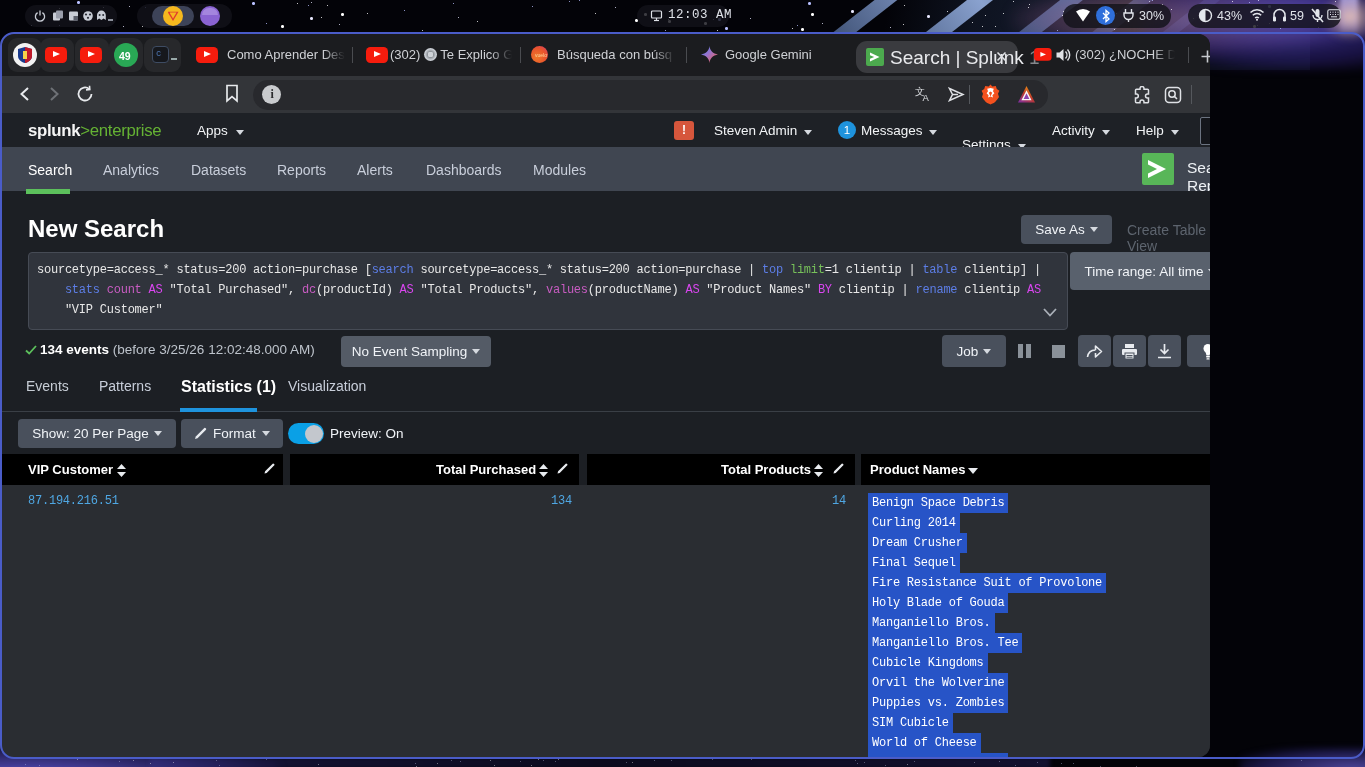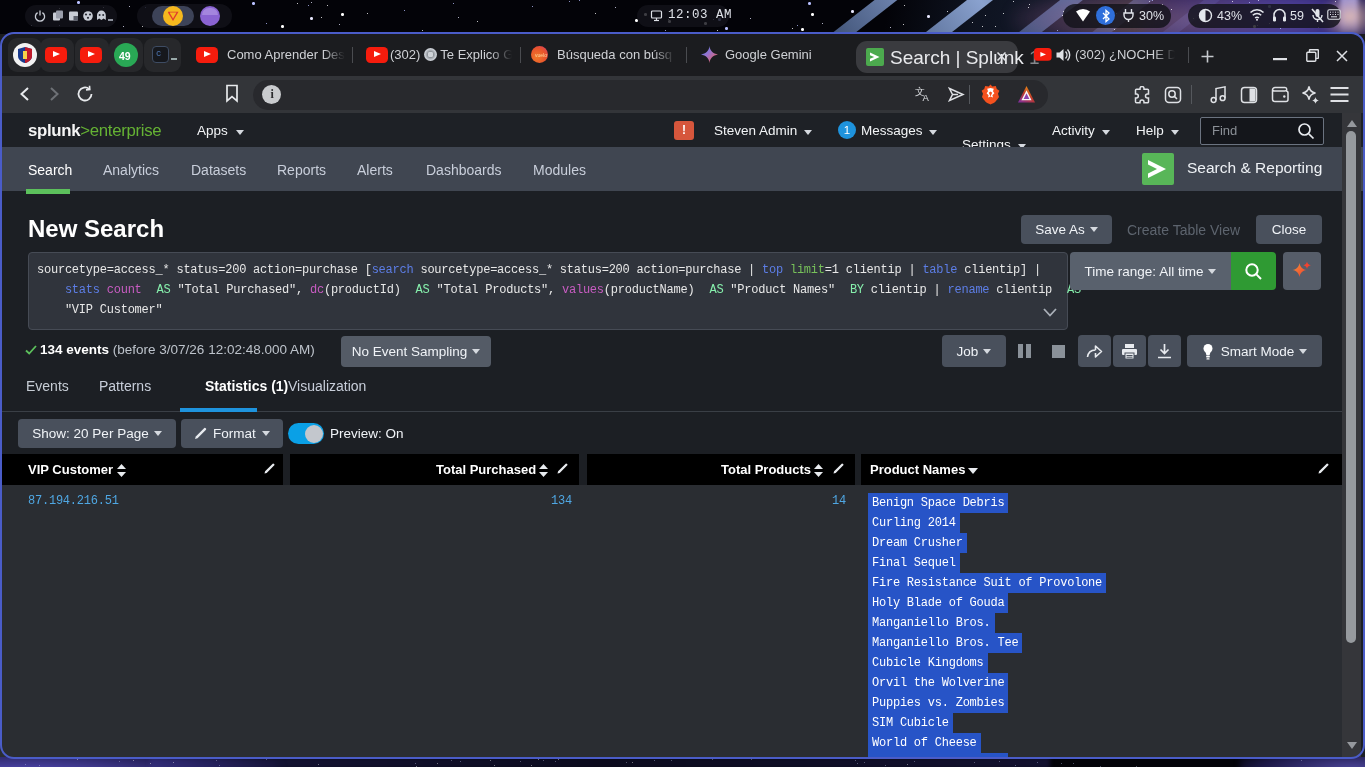--- a/index.html
+++ b/index.html
@@ -6,22 +6,22 @@
   html,body { width:1365px; height:767px; overflow:hidden; background:#000; }
   body { font-family:"Liberation Sans", sans-serif; position:relative; }
   .abs { position:absolute; }
   
   #desktop { position:absolute; inset:0; background:#030308; overflow:hidden; }
   
   #sysbar { position:absolute; left:0; top:0; width:1365px; height:30px; }
   .pill { position:absolute; background:rgba(18,18,26,0.82); border-radius:12px; }
   .systxt { color:#dfe2e8; font-size:12.5px; }
   
-  #window { position:absolute; left:0px; top:34px; width:1365px; height:723px;
-            border-radius:0; background:#1b1c1f; overflow:hidden; }
+  #window { position:absolute; left:0px; top:34px; width:1210px; height:723px;
+            border-radius:12px; background:#1b1c1f; overflow:hidden; }
   #winborder { position:absolute; left:0px; top:32px; width:1365px; height:727px;
             border:2px solid #4a5cc8; border-radius:14px; pointer-events:none; z-index:50; }
   #tabbar { position:absolute; left:0; top:0; width:100%; height:42px; background:#1b1c1f; }
   #toolbar { position:absolute; left:0; top:42px; width:100%; height:37px; background:#333539; }
   #pagearea { position:absolute; left:0; top:79px; width:100%; height:644px; background:#1c1f24; overflow:hidden; }
   #underline2 { position:absolute; left:26px; top:75.5px; width:44px; height:5px; background:#5cc05c; }
   
   #scroll { position:absolute; left:1342px; top:0; width:19px; height:644px; background:#35363a; }
   
   #splunkbar { position:absolute; left:0; top:0; width:100%; height:34px; background:#1e2126; }
@@ -34,21 +34,21 @@
   .mono { font-family:"Liberation Mono", monospace; font-size:12px; letter-spacing:-0.23px; }
   .yticon { width:22px;height:16px;background:#f61c0d;border-radius:4.5px; }
   .yticon:after { content:"";position:absolute;left:8px;top:4.5px;width:0;height:0;
       border-left:7px solid #fff;border-top:3.5px solid transparent;border-bottom:3.5px solid transparent; }
   .tabtxt { color:#cfd1d5; font-size:13px; white-space:nowrap; overflow:hidden; }
   .fade { position:absolute; right:0; top:0; width:22px; height:16px;
       background:linear-gradient(90deg,rgba(27,28,31,0),#1b1c1f); }
   .tabsep { position:absolute; top:13px; width:1px; height:16px; background:#4a4c50; }
   .sptxt { color:#f2f4f6; font-size:13.5px; }
   .navtxt { color:#c8cedA; font-size:14px; }
-  .kb { color:#5d7ee7; } .km { color:#c85cc2; } .ko { color:#86efac;margin-left:8px; } .kg { color:#77c15a; }
+  .kb { color:#5d7ee7; } .km { color:#c85cc2; } .ko { color:#d946ef; } .kg { color:#77c15a; }
   .thtxt { color:#fff; font-size:13px; font-weight:bold; }
   .pencil { width:11px; height:11px; }
   #products div { background:#2754c7; padding:0 4px; height:20px; line-height:20px; width:fit-content; }
 </style>
 </head>
 <body>
 <div id="desktop">
 
   <div class="abs" style="left:750px;top:-30px;width:560px;height:100px;background:linear-gradient(100deg,transparent 25%,#0e1320 40%,#151c2e 60%,#0a0d18 78%);"></div>
   <div class="abs" style="left:770px;top:-18px;width:260px;height:14px;background:linear-gradient(90deg,#243554,#7a90bd 55%,#1a2340);transform:rotate(-38deg);"></div>
@@ -361,21 +361,21 @@
               <stop offset="1" stop-color="#ef3d2e"></stop>
             </linearGradient>
           </defs>
           <path d="M8.5 3 C9.3 7.2 11.3 9.2 15.5 10 C11.3 10.8 9.3 12.8 8.5 17 C7.7 12.8 5.7 10.8 1.5 10 C5.7 9.2 7.7 7.2 8.5 3 Z" fill="url(#spk)"></path>
           <path d="M16 1.5 C16.4 3.8 17.5 4.9 19.8 5.3 C17.5 5.7 16.4 6.8 16 9.1 C15.6 6.8 14.5 5.7 12.2 5.3 C14.5 4.9 15.6 3.8 16 1.5 Z" fill="#f1422f"></path>
         </svg>
 
       <svg class="abs" style="left:25px;top:154px;" width="12" height="10" viewBox="0 0 12 10" fill="none" stroke="#5cc05c" stroke-width="1.8">
           <path d="M1 5.5 L4.2 8.5 L11 1"></path>
         </svg>
-      <div class="abs" style="left:40px;top:151px;color:#fff;font-size:13.5px;font-weight:bold;">134 events <span style="font-weight:normal;color:#bdc3cb;">(before 3/07/26 12:02:48.000 AM)</span></div>
+      <div class="abs" style="left:40px;top:151px;color:#fff;font-size:13.5px;font-weight:bold;">134 events <span style="font-weight:normal;color:#bdc3cb;">(before 3/25/26 12:02:48.000 AM)</span></div>
       <div class="btn" style="left:341px;top:145px;width:150px;height:31px;background:#545b66;">No Event Sampling <span class="caret" style="margin-left:5px;"></span></div>
       <div class="btn" style="left:942px;top:144px;width:64px;height:32px;">Job <span class="caret" style="margin-left:5px;"></span></div>
       <div class="abs" style="left:1018px;top:153px;width:4.5px;height:14px;background:#8a9199;"></div>
       <div class="abs" style="left:1026px;top:153px;width:4.5px;height:14px;background:#8a9199;"></div>
       <div class="abs" style="left:1052px;top:154px;width:13px;height:13px;background:#8a9199;"></div>
       <div class="btn" style="left:1078px;top:144px;width:33px;height:32px;">
           <svg width="17" height="15" viewBox="0 0 17 15" fill="none" stroke="#e8ebef" stroke-width="1.6">
             <path d="M1.5 13 C2 8.5 5 6.2 9.5 6 M9.5 6 V2 L15.5 7.5 L9.5 13 V9" stroke-linejoin="round"></path>
           </svg>
         </div>
@@ -396,21 +396,21 @@
       <div class="btn" style="left:1187px;top:144px;width:135px;height:32px;"><svg style="margin-right:7px;" width="12" height="17" viewBox="0 0 12 17" fill="#fff">
             <circle cx="6" cy="5.5" r="4.5"></circle>
             <path d="M3.5 9 h5 l-1 3.5 h-3 Z"></path>
             <rect x="4" y="13" width="4" height="1.6" rx="0.8"></rect>
             <rect x="4.4" y="15.2" width="3.2" height="1.4" rx="0.7"></rect>
           </svg> Smart Mode <span class="caret" style="margin-left:5px;"></span></div>
 
       <div class="abs" style="left:0;top:197px;width:1342px;height:1px;"></div>
       <div class="abs navtxt" style="left:26px;top:187px;color:#c6ccd4;">Events</div>
       <div class="abs navtxt" style="left:99px;top:187px;">Patterns</div>
-      <div class="abs" style="left:181px;top:187px;color:#fff;font-size:14px;font-weight:bold;margin-left:24px;">Statistics (1)</div>
+      <div class="abs" style="left:181px;top:187px;color:#fff;font-size:16px;font-weight:bold;">Statistics (1)</div>
       <div class="abs navtxt" style="left:288px;top:187px;">Visualization</div>
       <div class="abs" style="left:0px;top:220px;width:1342px;height:1px;background:#3a3f46;"></div>
       <div class="abs" style="left:180px;top:217px;width:77px;height:4px;background:#1e93dd;"></div>
 
       <div class="btn" style="left:18px;top:228px;width:158px;height:29px;">Show: 20 Per Page <span class="caret" style="margin-left:5px;"></span></div>
       <div class="btn" style="left:181px;top:228px;width:102px;height:29px;"><svg style="margin-right:6px;" width="13" height="13" viewBox="0 0 13 13">
             <path d="M1 12 L3.5 11.2 L12 2.7 A0.8 0.8 0 0 0 12 1.6 L11.4 1 A0.8 0.8 0 0 0 10.3 1 L1.8 9.5 Z" fill="#e8ebef"></path>
           </svg>Format <span class="caret" style="margin-left:6px;"></span></div>
       <div class="abs" style="left:288px;top:232px;width:36px;height:21px;border-radius:11px;background:#0aa0e6;"></div>
       <div class="abs" style="left:305px;top:233.5px;width:18px;height:18px;border-radius:50%;background:#c3c7cd;"></div>

